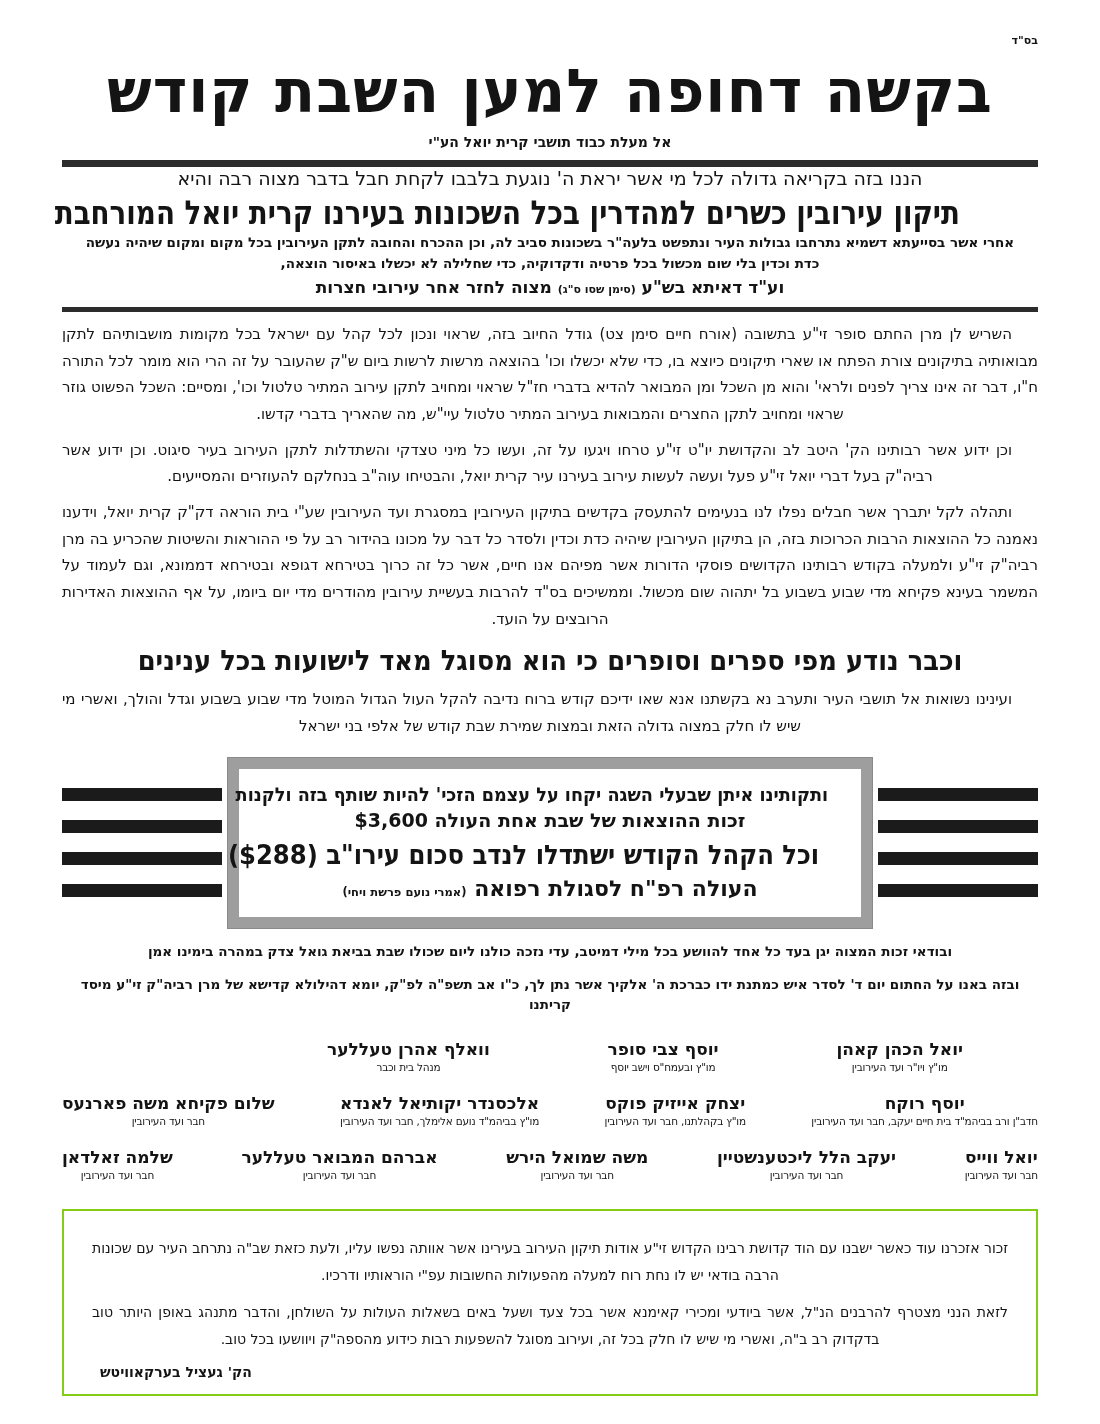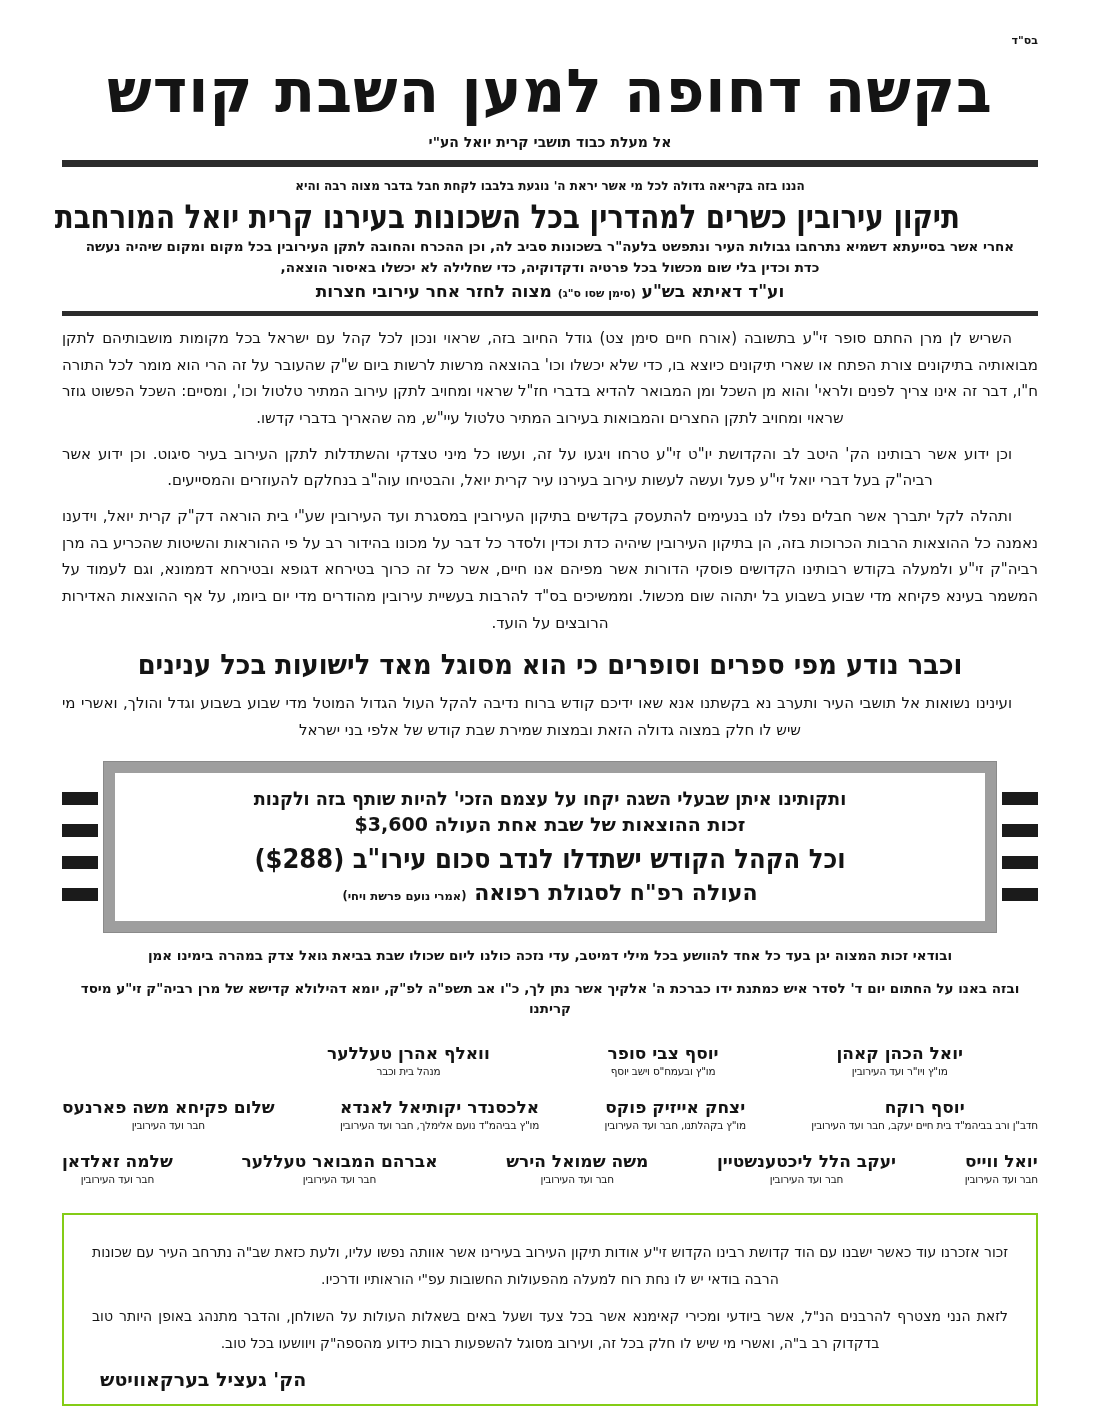--- a/index.html
+++ b/index.html
@@ -6,46 +6,46 @@
   body{font-family:"DejaVu Sans",sans-serif;color:#141414;}
   .page{position:relative;width:1100px;height:1424px;box-sizing:border-box;
         margin:0 auto;padding:26px 62px 24px;overflow:hidden;background:#ffffff;}
   .center{text-align:center;}
   .fit{display:block;white-space:nowrap;transform:scaleX(var(--sx,1));transform-origin:50% 50%;}
   .bsd-inner{position:absolute;top:34px;right:62px;font-size:11px;font-weight:bold;}
   .main-title{font-size:60px;font-weight:bold;letter-spacing:1px;margin-top:26px;line-height:1.3;--sx:0.98;}
   .subtitle{font-size:14px;font-weight:bold;margin-top:4px;}
   .rule{height:7px;background:#2c2c2c;margin-top:10px;}
   .rule.thin{height:5px;}
-  .call-line{font-size:12px;font-weight:bold;margin-top:12px;}
+  .call-line{font-size:19px;font-weight:normal;}
   .eruv-headline{font-size:33px;font-weight:bold;margin-top:4px;--sx:0.84;}
   .headline-sub{font-size:13.5px;font-weight:bold;line-height:1.55;}
   .sa-line{font-size:17px;font-weight:bold;margin-top:3px;}
   .sa-cite{font-size:11px;font-weight:bold;}
   .para{font-size:15px;line-height:1.78;text-align:justify;text-align-last:center;
         text-indent:26px;margin:9px 0 0;color:#131313;}
   .segulah{font-size:28px;font-weight:bold;margin-top:12px;--sx:0.92;}
   .pledge-wrap{display:flex;align-items:center;margin-top:18px;}
   .stripes{flex:1;height:109px;background:repeating-linear-gradient(to bottom,#1b1b1b 0 13px,transparent 13px 32px);}
-  .pledge-box{width:892px;box-sizing:border-box;border:11px solid #9e9e9e;outline:1px solid #8a8a8a;
+  .pledge-box{width:644px;box-sizing:border-box;border:11px solid #9e9e9e;outline:1px solid #8a8a8a;
               background:#ffffff;padding:14px 12px 16px;text-align:center;margin:0 6px;}
   .pledge-l1{font-size:19px;font-weight:bold;--sx:0.93;}
   .pledge-l2{font-size:19px;font-weight:bold;margin-top:4px;}
   .pledge-l3{font-size:27px;font-weight:bold;margin-top:8px;--sx:0.9;}
   .pledge-l4{font-size:22px;font-weight:bold;margin-top:6px;}
   .pledge-cite{font-size:11.5px;font-weight:bold;}
   .closing-line{font-size:13.5px;font-weight:bold;margin-top:13px;line-height:1.5;}
   .sig-row{display:flex;justify-content:space-between;margin-top:20px;}
   .sig-row.row1{margin-left:265px;margin-right:75px;margin-top:24px;}
   .sig{text-align:center;}
   .sig-name{font-size:17px;font-weight:bold;white-space:nowrap;}
   .sig-title{font-size:10.5px;margin-top:2px;white-space:nowrap;letter-spacing:-0.2px;}
   .endorse-box{border:2px solid #84cc16;margin-top:28px;padding:24px 28px 14px;box-sizing:border-box;}
   .endorse-para{font-size:14px;line-height:1.95;text-align:justify;text-align-last:center;margin:0 0 10px;}
-  .endorse-sig{font-size:19px;font-weight:bold;text-align:left;padding-left:8px;margin-top:2px;}
+  .endorse-sig{font-size:14px;font-weight:bold;text-align:left;padding-left:8px;margin-top:2px;}
 </style>
 </head>
 <body>
 
 <div class="page">
 
   <div class="bsd-inner">בס"ד</div>
 
   <div class="center main-title fit">בקשה דחופה למען השבת קודש</div>
   <div class="center subtitle">אל מעלת כבוד תושבי קרית יואל הע"י</div>

